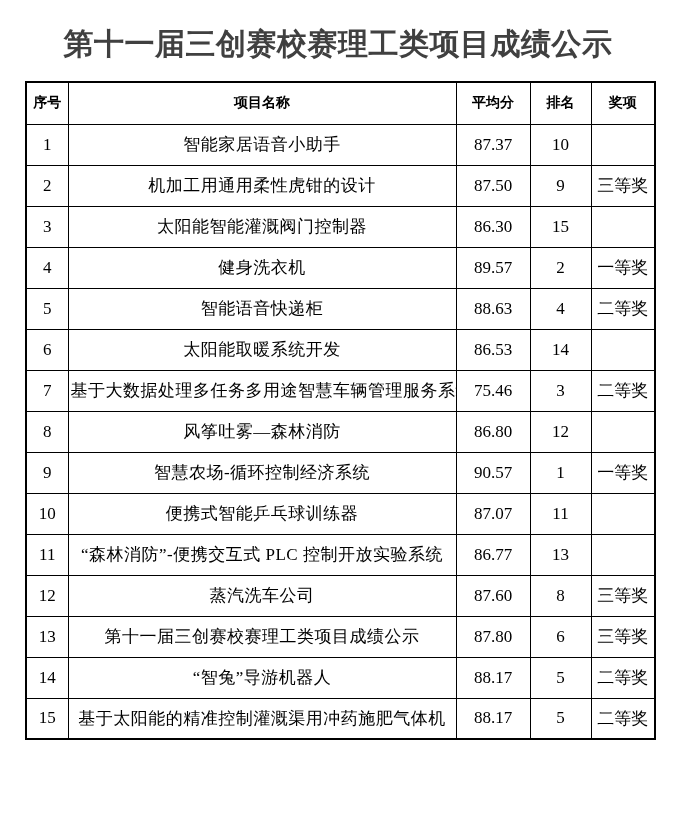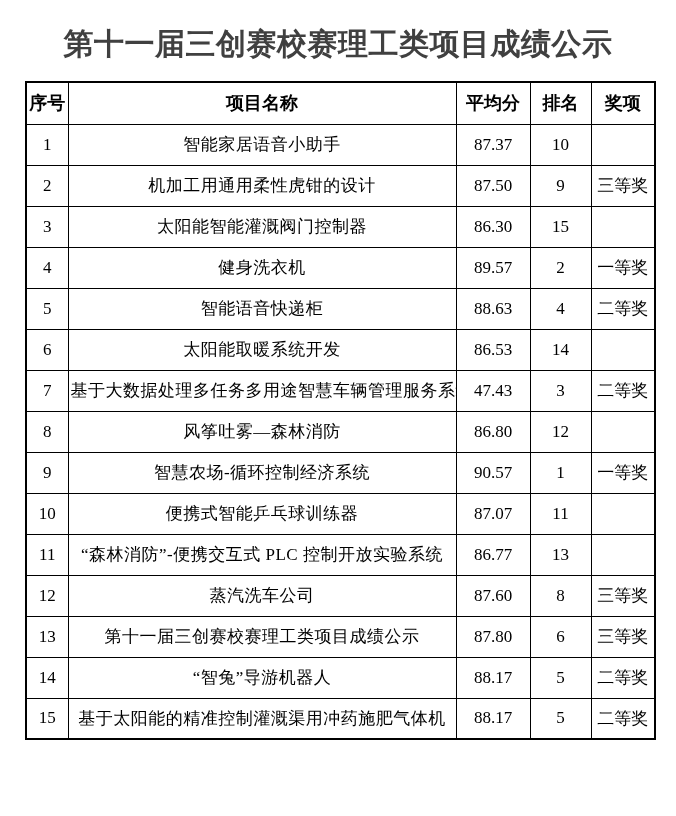--- a/index.html
+++ b/index.html
@@ -35,21 +35,21 @@
   table.results td {
     border: 1px solid #000000;
     text-align: center;
     vertical-align: middle;
     padding: 0 2px;
     overflow: hidden;
     white-space: nowrap;
   }
   table.results thead th {
     height: 42px;
-    font-size: 18px;
+    font-size: 14px;
     font-weight: bold;
     font-family: Liberation Serif, serif;
   }
   table.results tbody td {
     height: 41px;
     font-size: 17px;
     font-weight: normal;
   }
   td.name-cell {
     letter-spacing: 0.5px;
@@ -116,21 +116,21 @@
       <tr>
         <td>6</td>
         <td class="name-cell">太阳能取暖系统开发</td>
         <td>86.53</td>
         <td>14</td>
         <td></td>
       </tr>
       <tr>
         <td>7</td>
         <td class="name-cell">基于大数据处理多任务多用途智慧车辆管理服务系统</td>
-        <td>47.43</td>
+        <td>75.46</td>
         <td>3</td>
         <td>二等奖</td>
       </tr>
       <tr>
         <td>8</td>
         <td class="name-cell">风筝吐雾—森林消防</td>
         <td>86.80</td>
         <td>12</td>
         <td></td>
       </tr>

